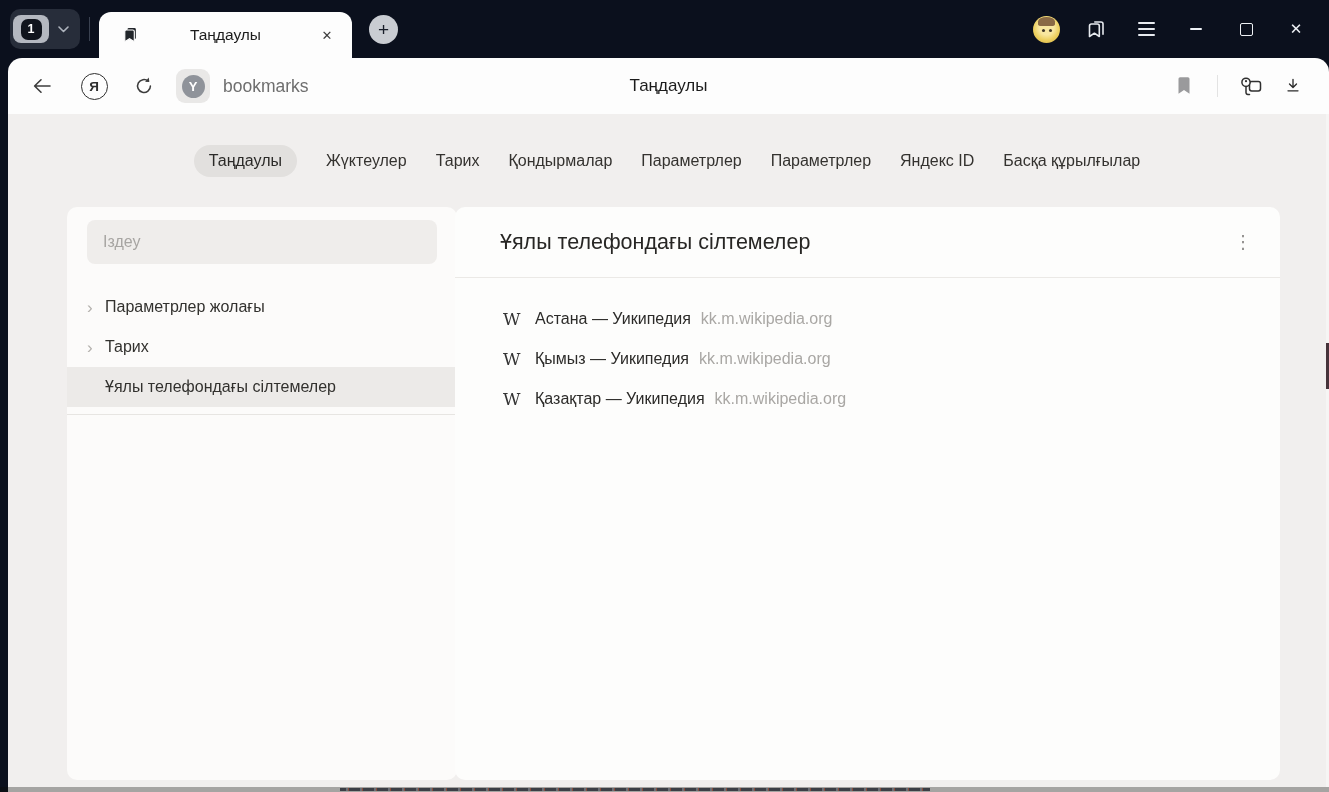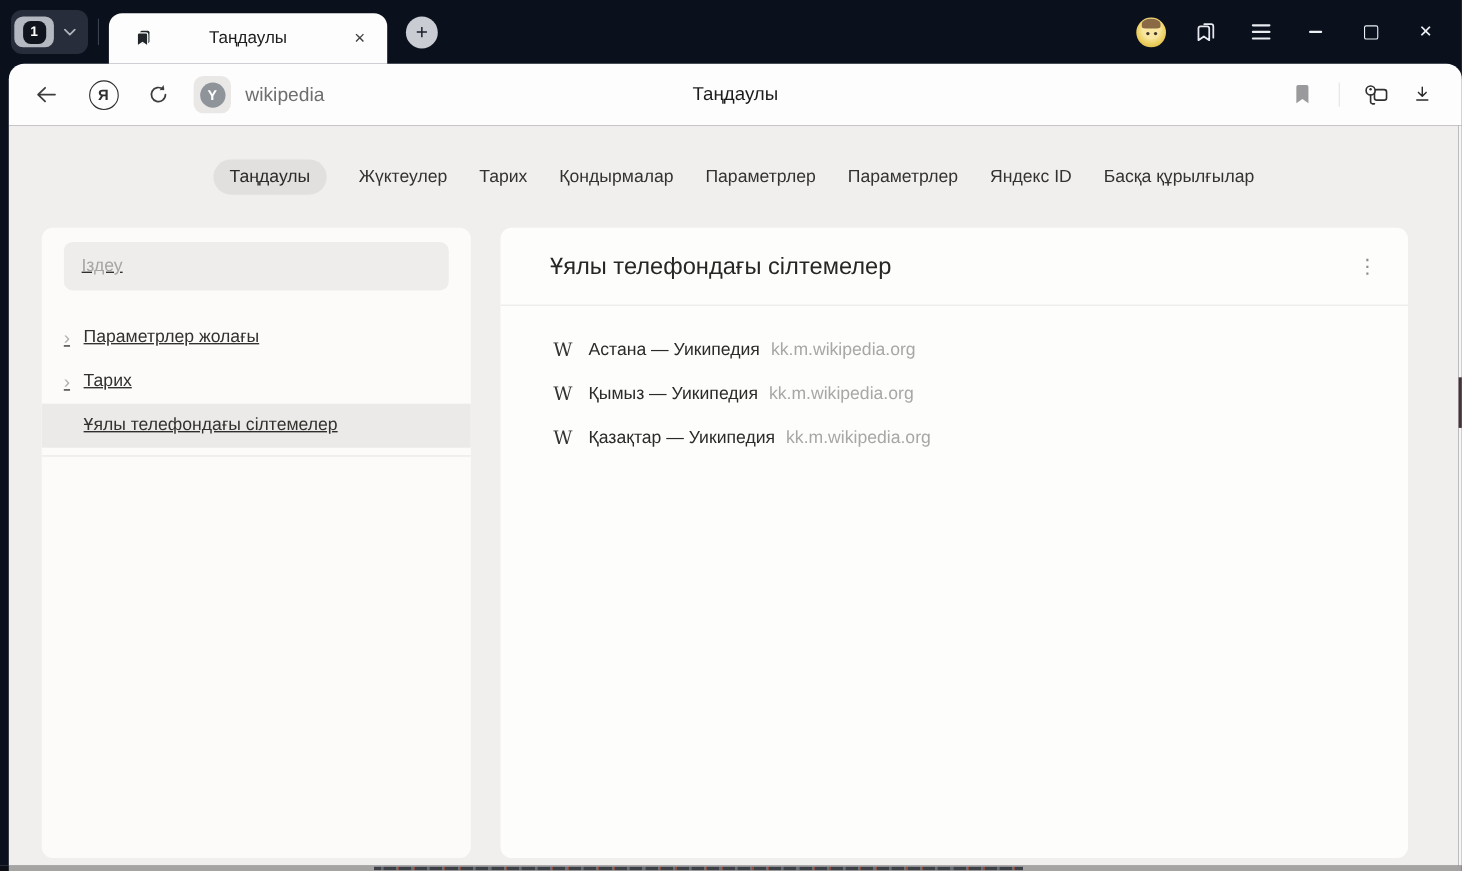--- a/index.html
+++ b/index.html
@@ -48,21 +48,21 @@
   .right-edge i{position:absolute;top:229px;height:46px;left:0;right:0;background:#46333a;}
   .taskbar{position:absolute;left:0;right:0;bottom:0;height:5px;background:#a5a4a2;}
   .taskbar::before{content:"";position:absolute;left:0;width:8px;top:0;bottom:0;background:#0b0e14;}
   .taskbar::after{content:"";position:absolute;left:340px;width:590px;top:1px;height:3px;
     background:repeating-linear-gradient(90deg,#3c3f46 0 6px,#6a6d74 6px 8px,#8a4b3a 8px 9px,#3c3f46 9px 14px);}
   
   .nav{padding-top:31px;display:flex;justify-content:center;align-items:center;gap:29px;}
   .nav-item{font-size:16px;color:#34322f;cursor:pointer;white-space:nowrap;}
   .nav-item.active{background:#e2e0de;color:#2b2a28;padding:7px 15px;border-radius:16px;}
   
-  .sidebar{position:absolute;left:30px;top:93px;width:390px;height:573px;background:#fcfbfa;border-radius:10px;overflow:hidden;text-decoration:underline;}
+  .sidebar{position:absolute;left:59px;top:93px;width:390px;height:573px;background:#fcfbfa;border-radius:10px;overflow:hidden;}
   .search-input{display:block;margin:13px 20px 0;height:44px;width:calc(100% - 40px);box-sizing:border-box;
     background:#efedeb;border:none;border-radius:8px;padding:0 16px;font-size:16px;color:#4a4a4a;outline:none;
     font-family:"Liberation Sans","DejaVu Sans",sans-serif;}
   .search-input::placeholder{color:#a7a5a2;}
   .folders{margin-top:23px;}
   .folder-row{height:40px;display:flex;align-items:center;padding-left:20px;font-size:16px;color:#32312e;cursor:pointer;}
   .folder-row .chev{width:18px;color:#b3b0ac;font-size:17px;line-height:1;}
   .folder-row.selected{background:#eceae8;}
   .side-divider{height:1px;background:#e7e5e2;margin-top:7px;}
   .all-row{margin-top:4px;}
@@ -147,21 +147,21 @@
   </div>
   <div class="tb-btn" style="margin-left:14px;">
     <svg width="22" height="22" viewBox="0 0 24 24">
       <path d="M19 12 a7 7 0 1 1 -2.3-5.2" fill="none" stroke="#3c3c3c" stroke-width="1.7" stroke-linecap="round"></path>
       <path d="M17.1 2.6 l0.8 4.7 -4.7 0.3 z" fill="#3c3c3c"></path>
     </svg>
   </div>
   <div class="favicon-badge">
     <span class="favicon-circle">Y</span>
   </div>
-  <span class="address-text">wikipedia</span>
+  <span class="address-text">bookmarks</span>
   <span class="page-title-center">Таңдаулы</span>
 
   <div class="toolbar-right">
     <div class="tb-btn">
       <svg width="16" height="20" viewBox="0 0 16 20">
         <path d="M2.5 2.8 a1.6 1.6 0 0 1 1.6-1.6 h7.8 a1.6 1.6 0 0 1 1.6 1.6 v15 l-5.5-3.7 -5.5 3.7 z" fill="#9a9a9c"></path>
       </svg>
     </div>
     <div class="tb-sep"></div>
     <div class="tb-btn">

